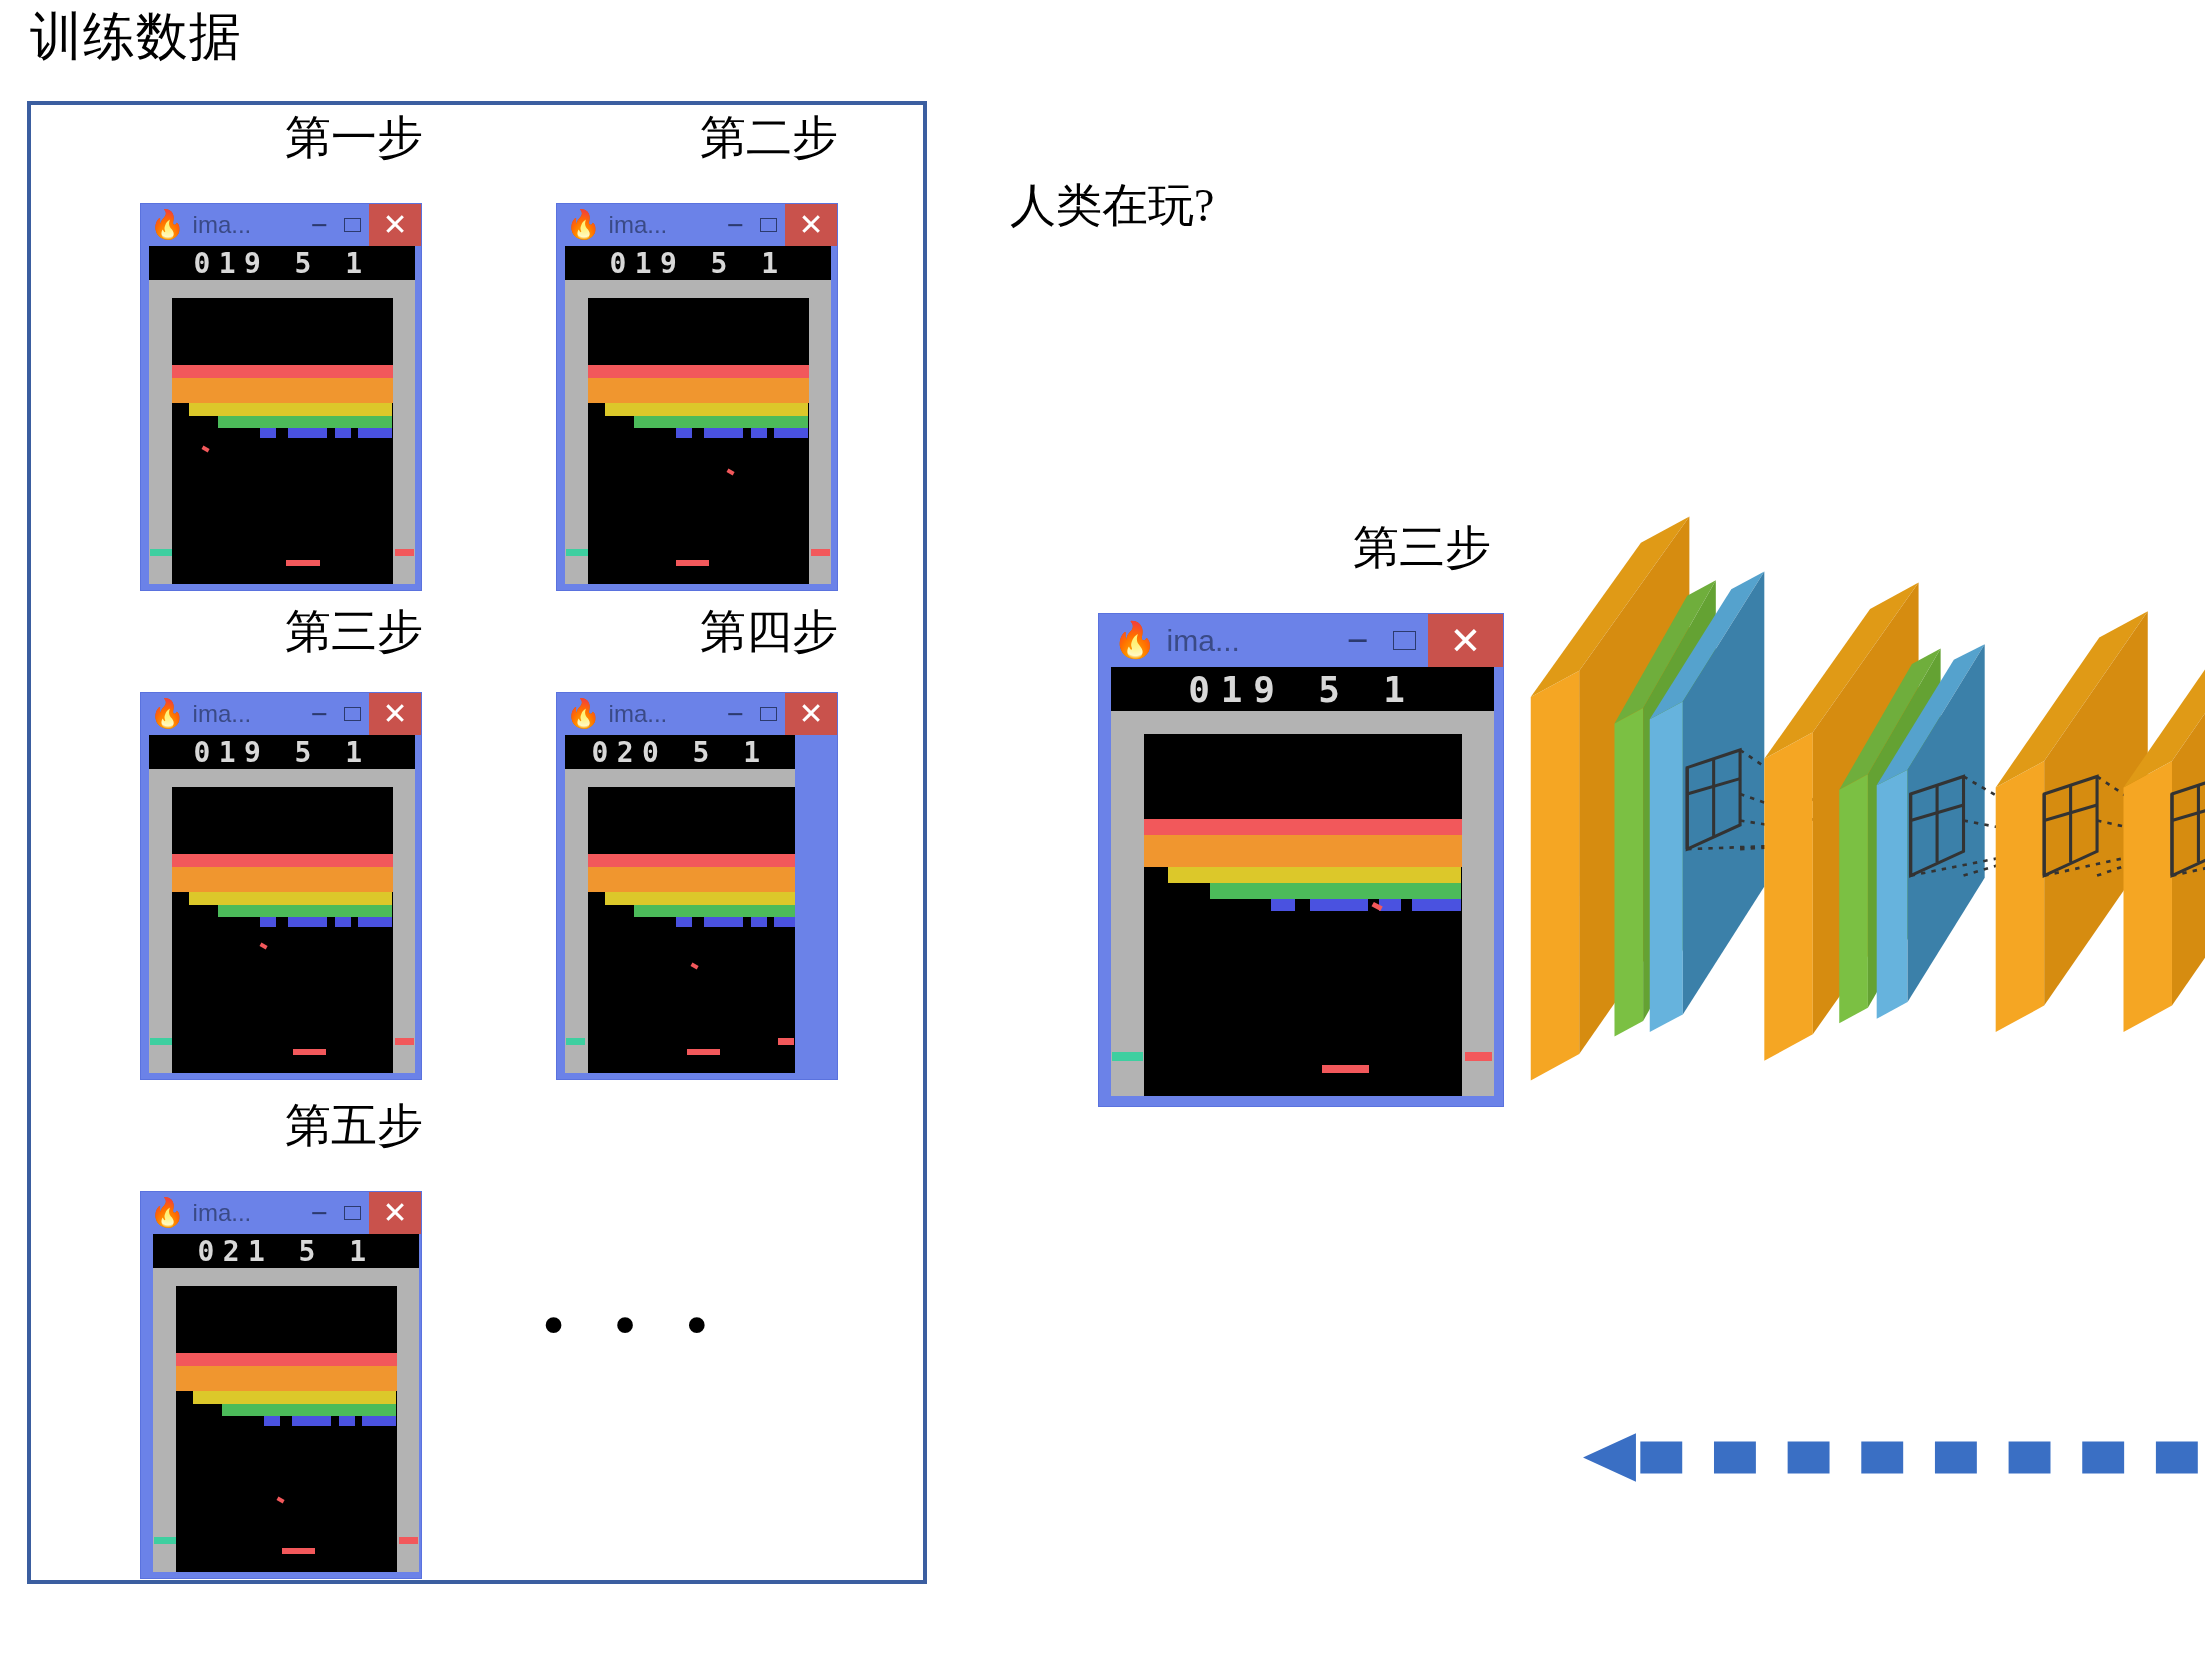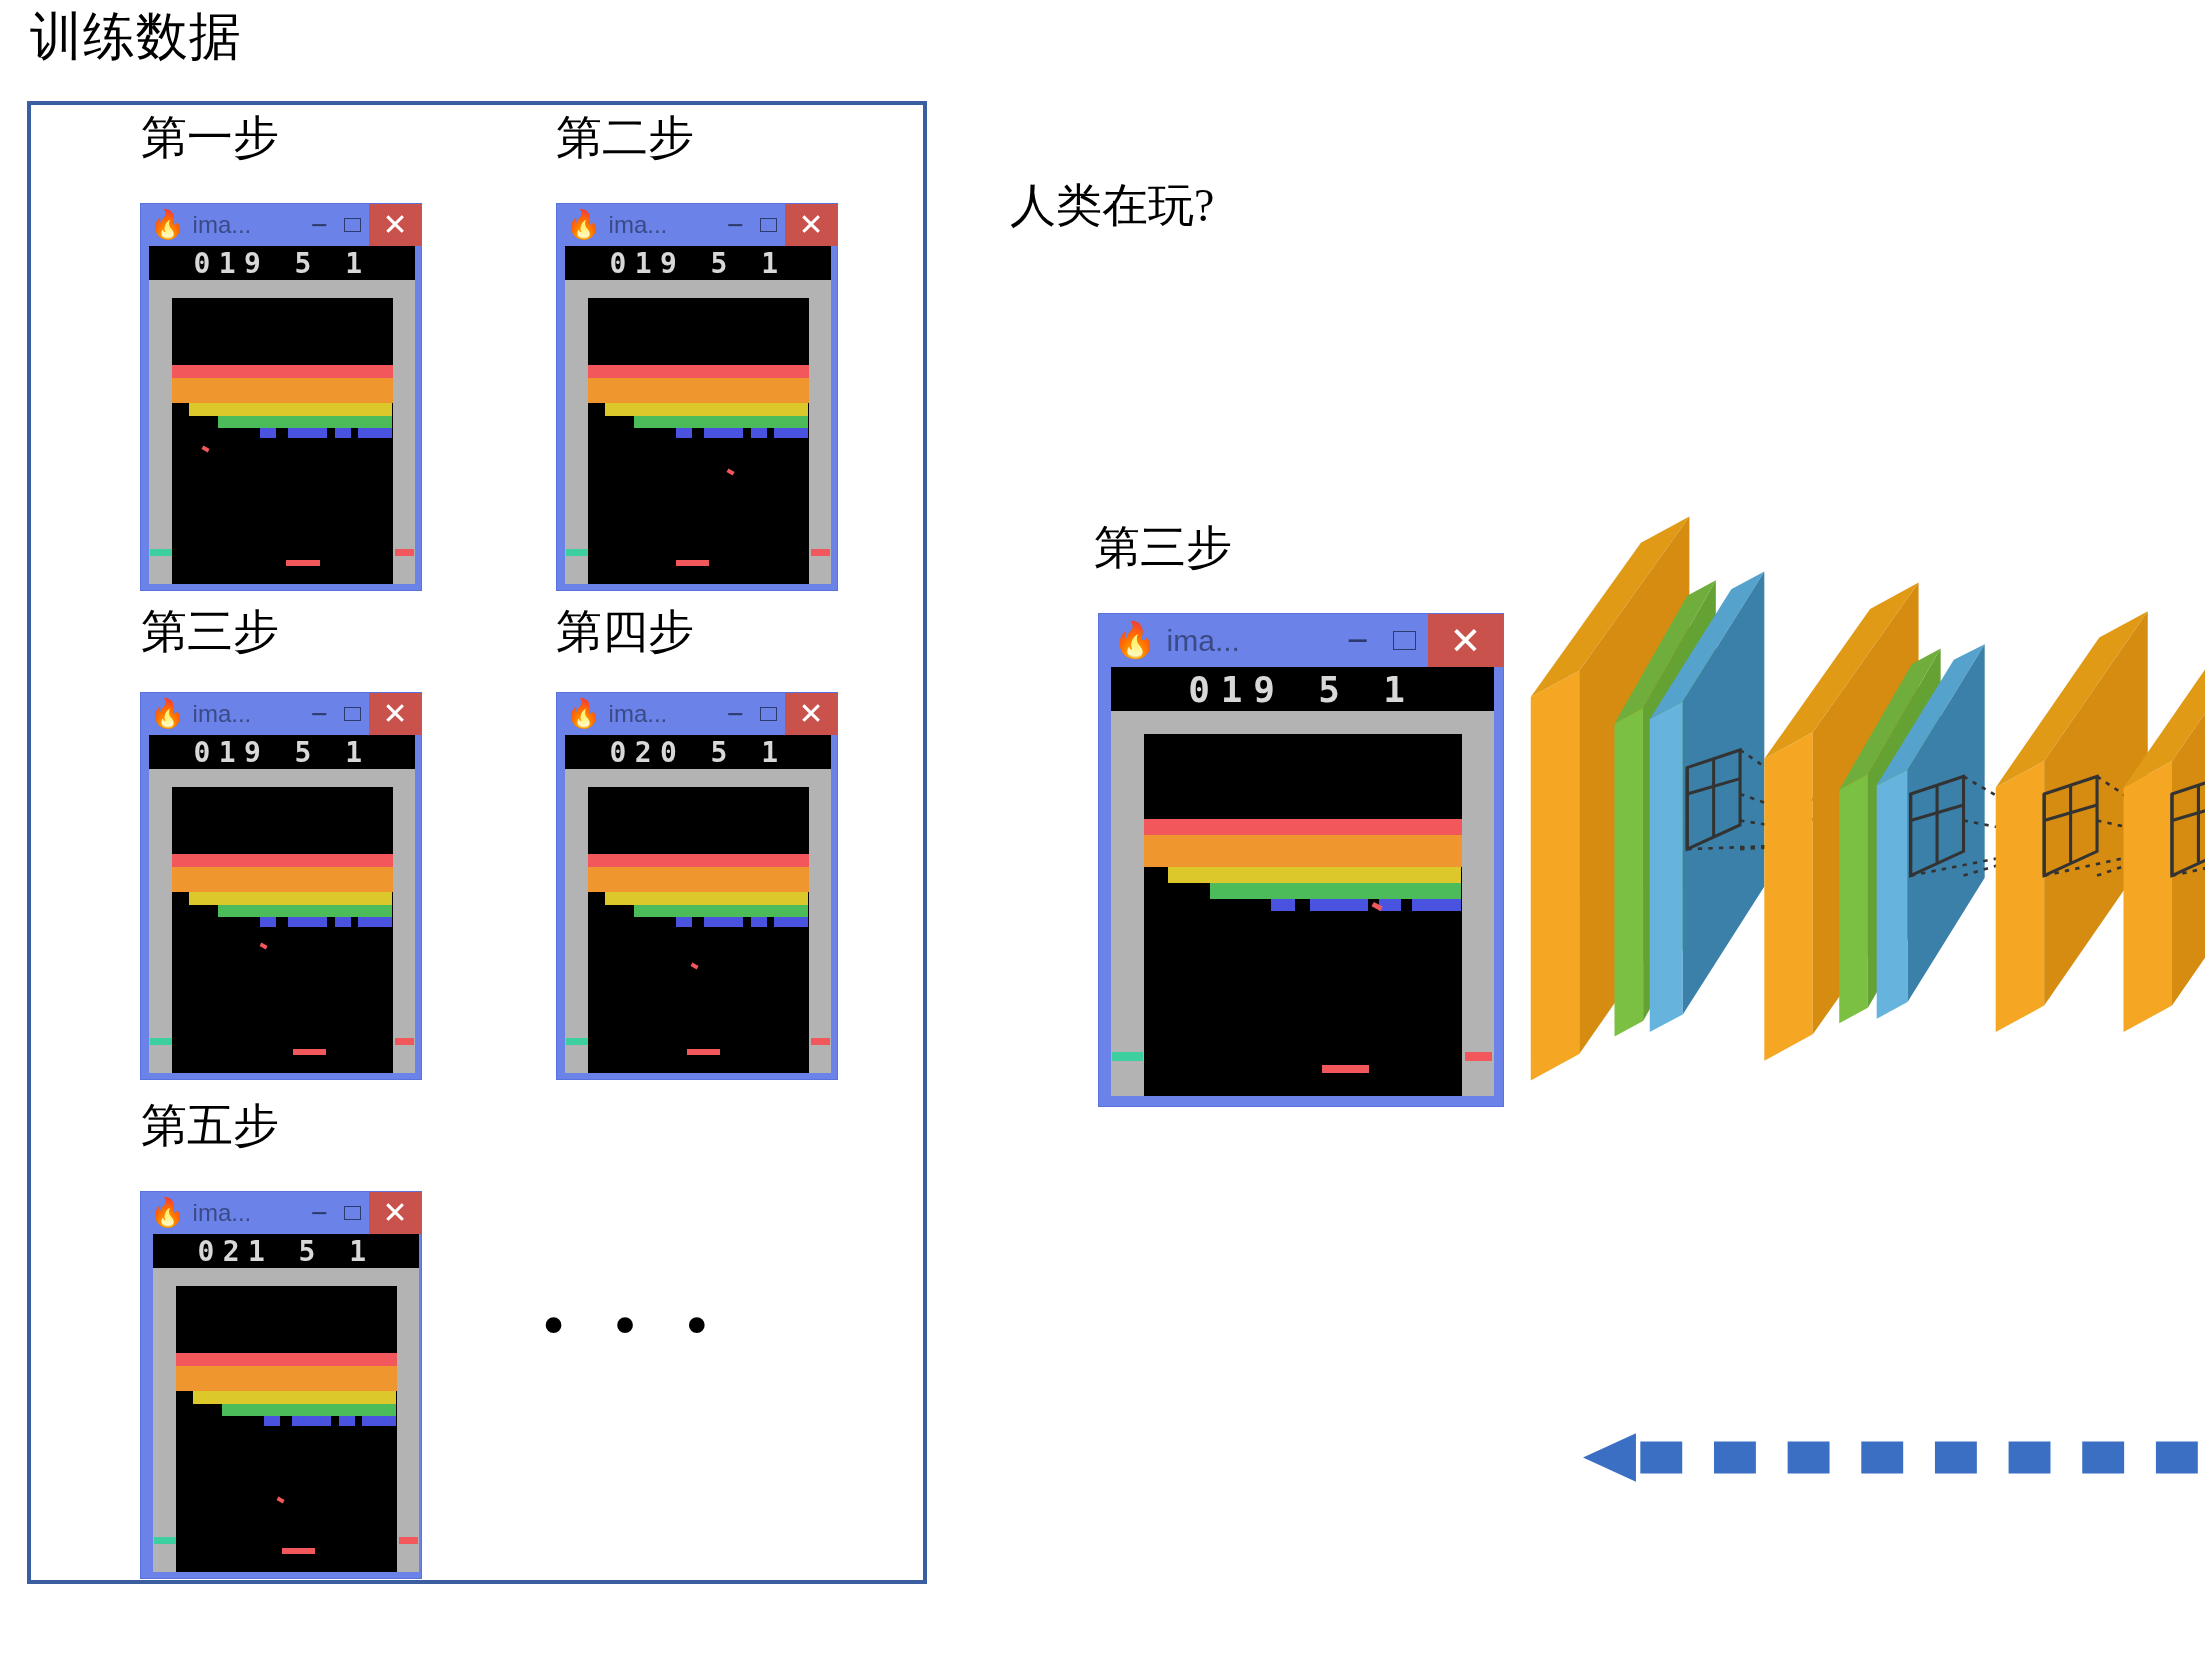--- a/index.html
+++ b/index.html
@@ -22,21 +22,21 @@
     left:26.5px;top:101px;
     width:900px;height:1483px;
     border:4px solid #3b5ea0;
     background:#fff;
     box-sizing:border-box;
   }
 
   
   .step-caption{
     font-size:46px;line-height:1;
-    color:#000;white-space:nowrap;text-align:left;
+    color:#000;white-space:nowrap;text-align:right;
   }
 
   
   .atari-win{
     background:#6b82e8;
     border:0.9px solid #5a72de;
     box-sizing:border-box;
     padding:0;
     position:absolute;
   }
@@ -364,21 +364,21 @@
         <span class="win-icon" style="font-size: 28px; margin: 0px 7px 0px 9.7px;">🔥</span>
         <span class="win-title-text" style="font-size: 24px;">ima...</span>
         <div class="win-btns">
           <div class="win-btn" style="width: 33px; font-size: 29px;">−</div>
           <div class="win-btn" style="width: 33px;">
             <span class="sq-glyph" style="width: 14.6px; height: 11.5px;"></span>
           </div>
           <div class="win-btn close" style="width: 52px; font-size: 30px;">✕</div>
         </div>
       </div>
-      <div class="game-screen" style="position: absolute; left: 8px; top: 42px; width: 266px; height: 338px;">
+      <div class="game-screen" style="position: absolute; left: 8px; top: 42px; width: 230px; height: 338px;">
         <div class="scoreboard" style="height: 34px; font-size: 28px;">020 5 1</div>
         <div class="gray-frame" style="left: 0px; top: 34px; width: 100%; height: 304px;"></div>
         <div class="play-area" style="left: 22.5px; top: 52px; width: 221px; height: 286px;">
           <div class="brick" style="left: 0%; top: 23.5%; width: 100%; height: 4.4%; background: rgb(242, 88, 91);"></div>
           <div class="brick" style="left: 0%; top: 27.9%; width: 100%; height: 4.4%; background: rgb(240, 150, 47);"></div>
           <div class="brick" style="left: 0%; top: 32.3%; width: 100%; height: 4.4%; background: rgb(240, 150, 47);"></div>
           <div class="brick" style="left: 7.8%; top: 36.7%; width: 92.2%; height: 4.4%; background: rgb(220, 200, 42);"></div>
           <div class="brick" style="left: 21%; top: 41.1%; width: 79%; height: 4.4%; background: rgb(76, 187, 90);"></div>
           <div class="brick" style="left: 40%; top: 45.5%; width: 7.5%; height: 3.4%; background: rgb(74, 82, 224);"></div>
           <div class="brick" style="left: 52.5%; top: 45.5%; width: 18%; height: 3.4%; background: rgb(74, 82, 224);"></div>

